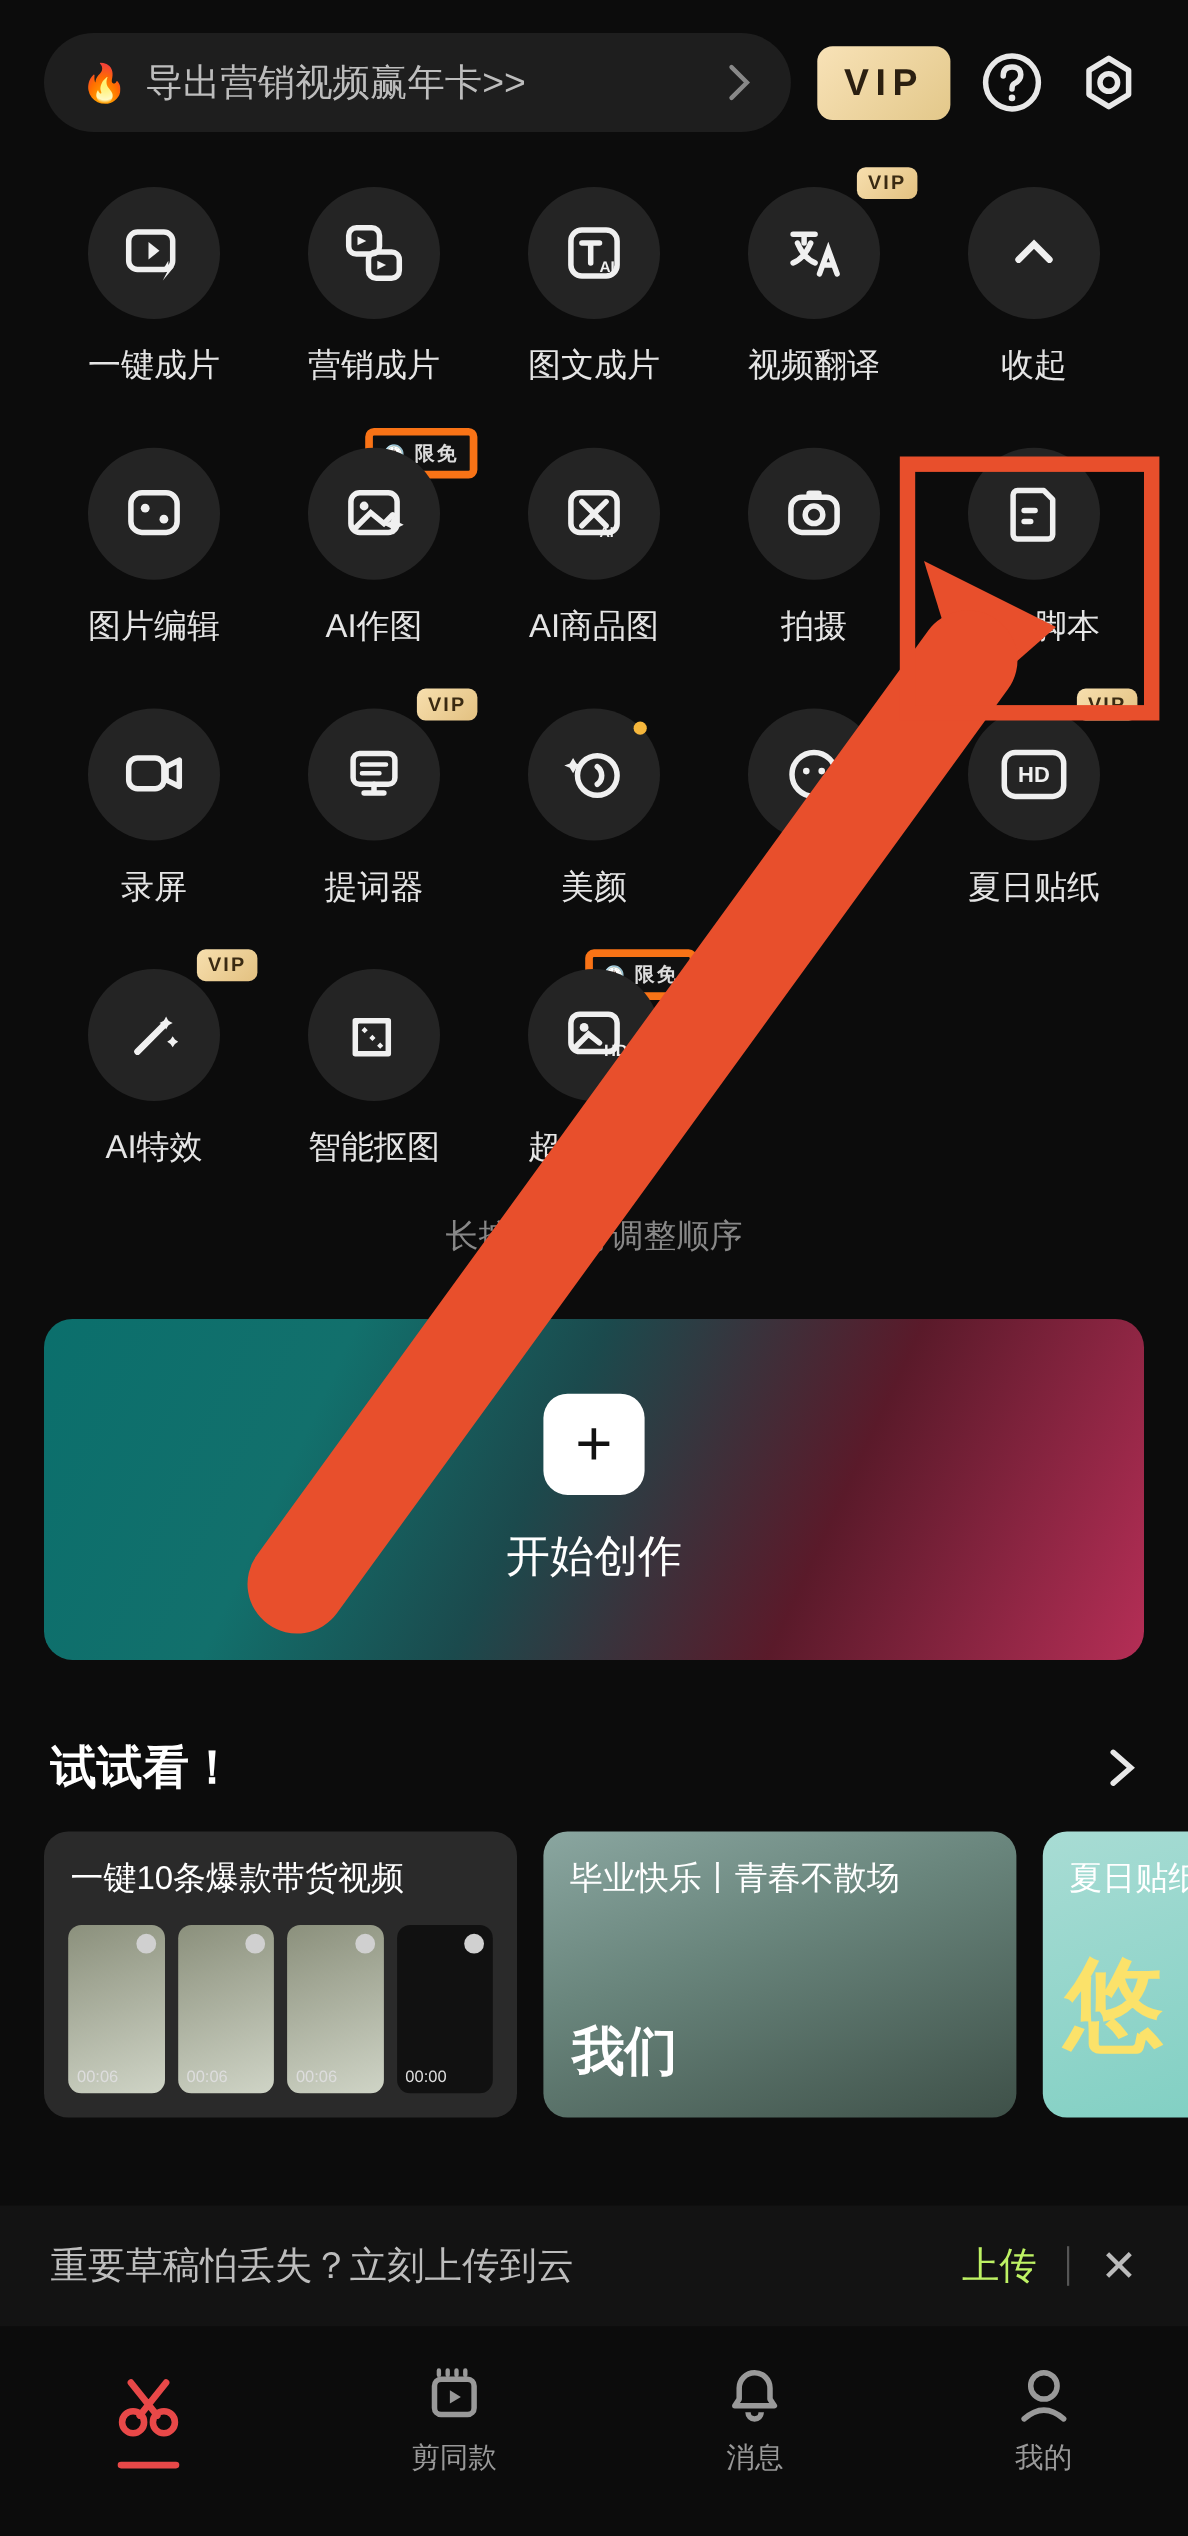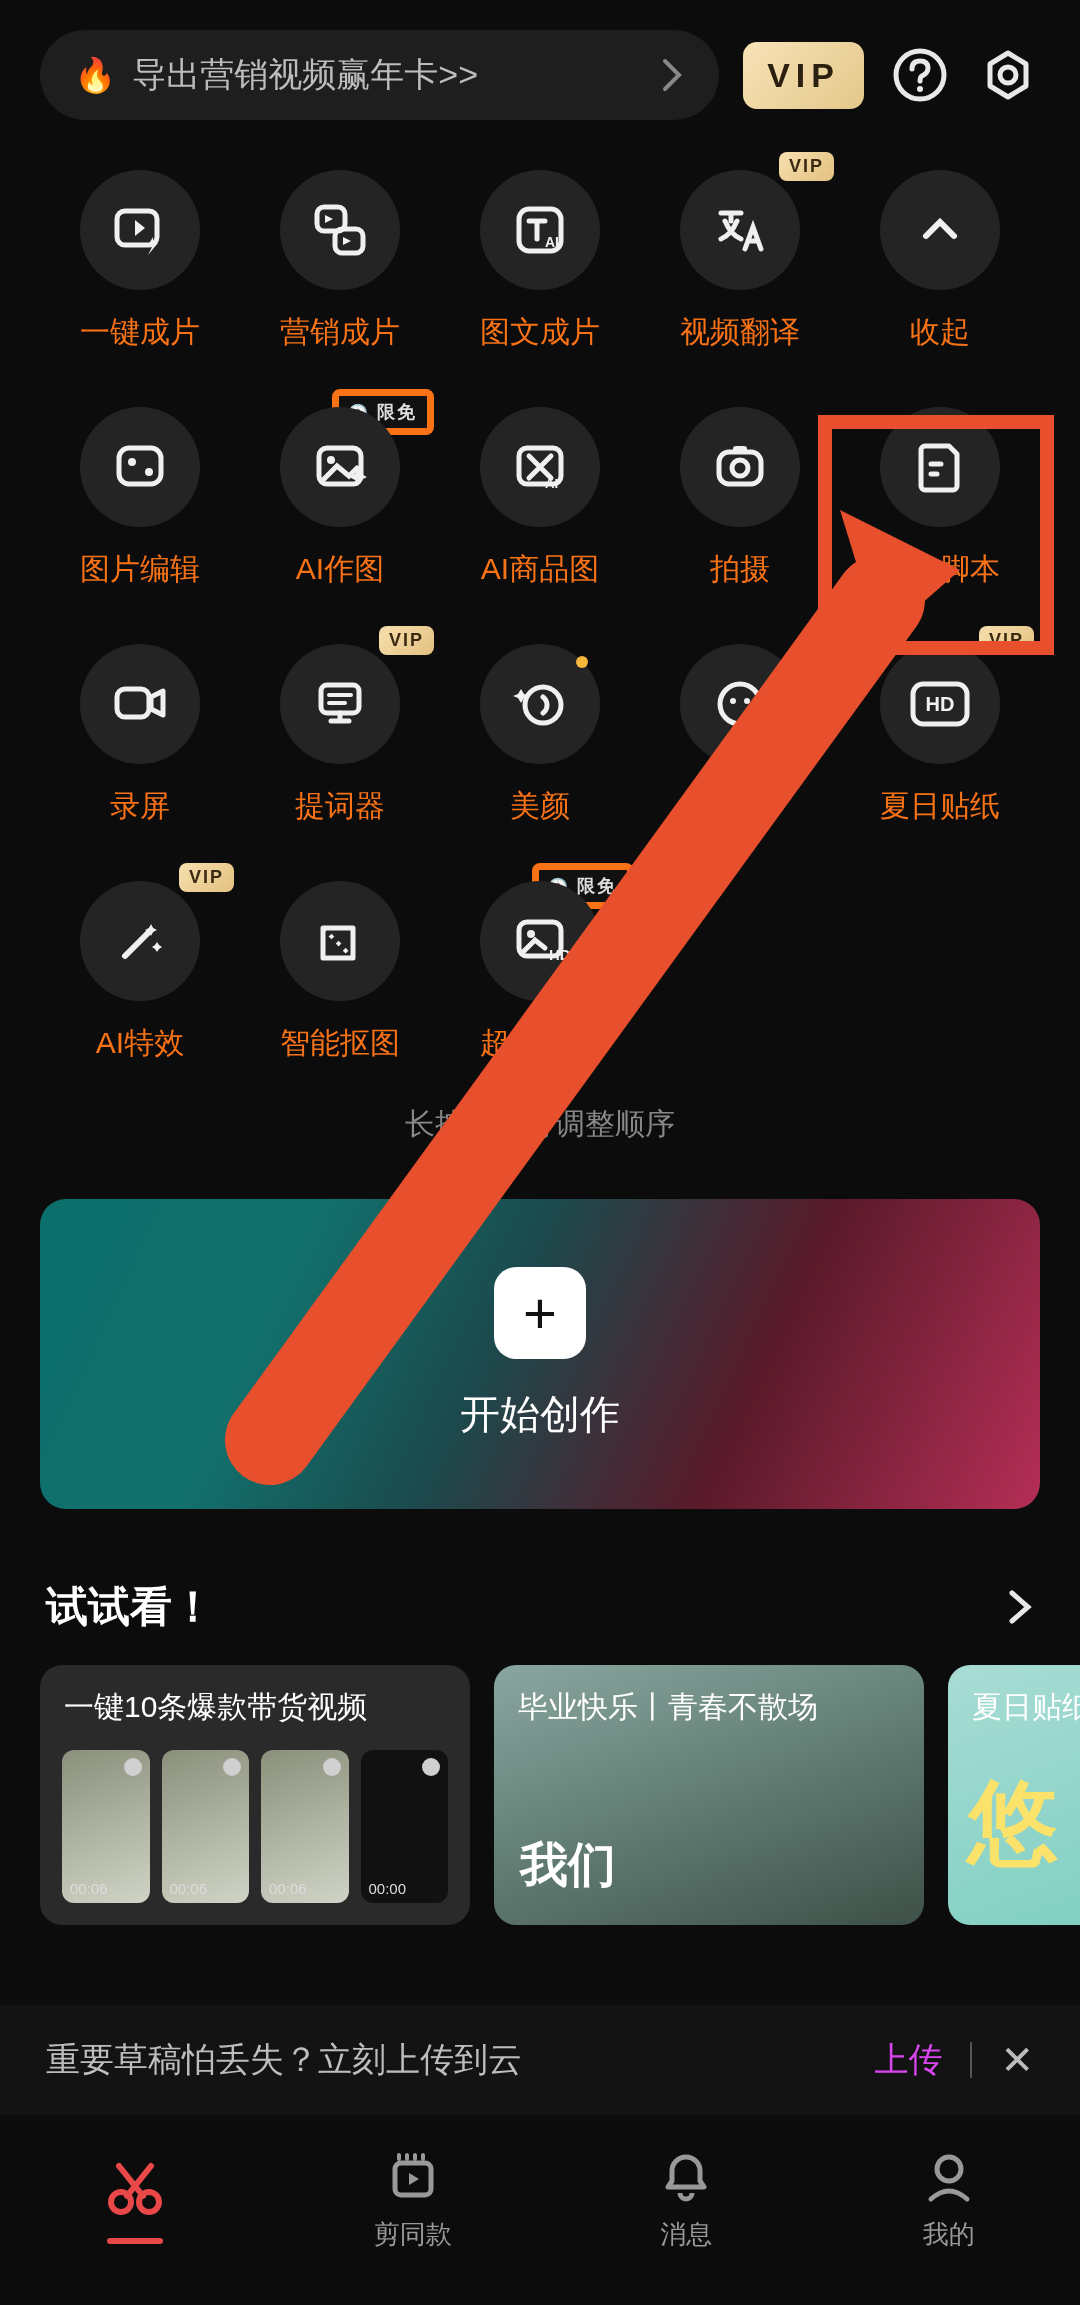--- a/index.html
+++ b/index.html
@@ -65,21 +65,21 @@
   .tool .circle {
     width: 120px; height: 120px;
     border-radius: 60px;
     background: #242424;
     display: flex; align-items: center; justify-content: center;
     color: #f0f0f0;
     position: relative;
   }
   .tool .label {
     font-size: 30px;
-    color: #f97316;
+    color: #e5e5e5;
   }
   .tag {
     position: absolute;
     top: -18px; right: 6px;
     font-size: 18px;
     padding: 4px 10px;
     border-radius: 8px;
     font-weight: 700;
     letter-spacing: 2px;
   }
@@ -137,21 +137,21 @@
 
   
   .upload-bar{
     position:absolute;left:0;right:0;bottom:190px;
     padding:0 46px;height:110px;
     display:flex;align-items:center;
     background:rgba(20,20,20,0.95);
     color:#bdbdbd;font-size:34px;
   }
   .upload-bar .right{margin-left:auto;display:flex;align-items:center;gap:28px;}
-  .upload-link{color:#d946ef;margin-left:48px;}
+  .upload-link{color:#bef264;margin-left:48px;}
   .upload-sep{width:2px;height:36px;background:#555;}
   .upload-close{color:#bbb;font-size:40px;}
 
   
   .bottom-nav{
     position:absolute;left:0;right:0;bottom:0;height:190px;
     background:#0c0c0c;
     display:flex;align-items:center;justify-content:space-around;
     padding-bottom:20px;
     font-family:Liberation Mono, monospace;

